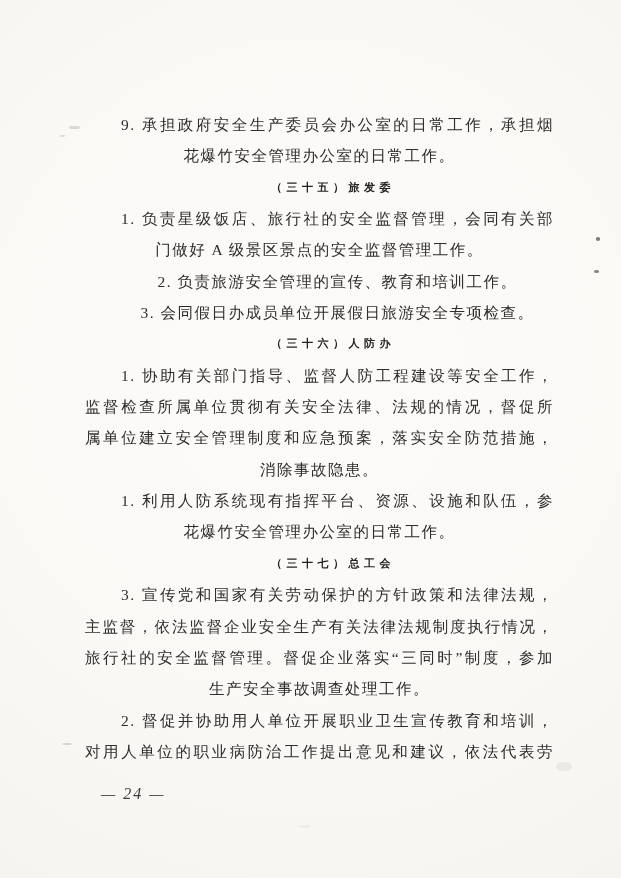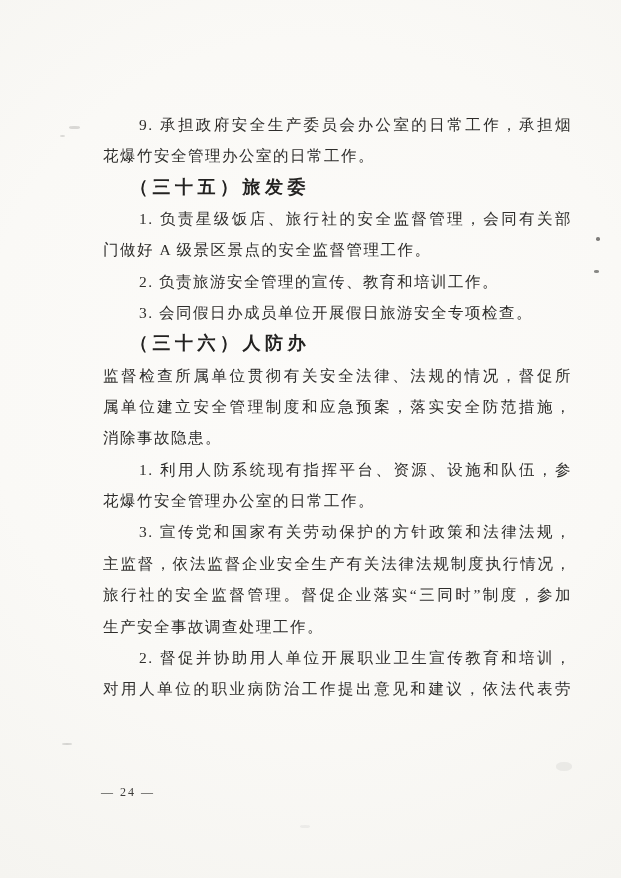--- a/index.html
+++ b/index.html
@@ -11,51 +11,52 @@
   .page {
     position: relative;
     width: 621px;
     height: 878px;
     margin: 0 auto;
     background: radial-gradient(circle at 50% 42%, #fcfbf9 0%, #faf9f6 55%, #f5f4f0 100%);
     overflow: hidden;
   }
   .text-block {
     position: absolute;
-    left: 103px;
+    left: 85px;
     top: 109px;
     width: 469px;
   }
   .line {
     height: 31.35px;
     line-height: 31.35px;
     font-size: 15.5px;
     letter-spacing: 1.5px;
     color: #2e2d2b;
-    text-align: left;
+    text-align: center;
   }
   .line.indent { padding-left: 36px; }
   .line.justify {
     text-align: justify;
     text-align-last: justify;
   }
   .line.heading {
     font-weight: 700;
-    font-size: 18px;
+    font-size: 11px;
     letter-spacing: 4.5px;
     padding-left: 27px;
     color: #232221;
   }
   .page-number {
     position: absolute;
     left: 101px;
     top: 785px;
-    font-size: 12px;
+    font-size: 16px;
     letter-spacing: 2px;
     color: #3c3b39;
+    font-style: italic;
   }
   .artifact {
     position: absolute;
     background: #8d8c88;
     border-radius: 45%;
     pointer-events: none;
   }
   .a1 { left: 69px;  top: 126px; width: 11px; height: 3px; opacity: .30; }
   .a2 { left: 60px;  top: 135px; width: 5px;  height: 2px; opacity: .28; }
   .a3 { left: 596px; top: 237px; width: 4px;  height: 4px; opacity: .70; background:#4a4946; }
@@ -72,25 +73,27 @@
   <div class="text-block">
 
   <div class="line indent justify">9. 承担政府安全生产委员会办公室的日常工作，承担烟</div>
       <div class="line">花爆竹安全管理办公室的日常工作。</div>
       <div class="line heading">（三十五）旅发委</div>
       <div class="line indent justify">1. 负责星级饭店、旅行社的安全监督管理，会同有关部</div>
       <div class="line">门做好 A 级景区景点的安全监督管理工作。</div>
       <div class="line indent">2. 负责旅游安全管理的宣传、教育和培训工作。</div>
       <div class="line indent">3. 会同假日办成员单位开展假日旅游安全专项检查。</div>
       <div class="line heading">（三十六）人防办</div>
+      <div class="line indent justify">1. 协助有关部门指导、监督人防工程建设等安全工作，</div>
       <div class="line justify">监督检查所属单位贯彻有关安全法律、法规的情况，督促所</div>
       <div class="line justify">属单位建立安全管理制度和应急预案，落实安全防范措施，</div>
       <div class="line">消除事故隐患。</div>
       <div class="line indent justify">1. 利用人防系统现有指挥平台、资源、设施和队伍，参</div>
       <div class="line">花爆竹安全管理办公室的日常工作。</div>
+      <div class="line heading">（三十七）总工会</div>
       <div class="line indent justify">3. 宣传党和国家有关劳动保护的方针政策和法律法规，</div>
       <div class="line justify">主监督，依法监督企业安全生产有关法律法规制度执行情况，</div>
       <div class="line justify">旅行社的安全监督管理。督促企业落实“三同时”制度，参加</div>
       <div class="line">生产安全事故调查处理工作。</div>
       <div class="line indent justify">2. 督促并协助用人单位开展职业卫生宣传教育和培训，</div>
       <div class="line justify">对用人单位的职业病防治工作提出意见和建议，依法代表劳</div>
     </div>
 
   <div class="page-number">— 24 —</div>
 

